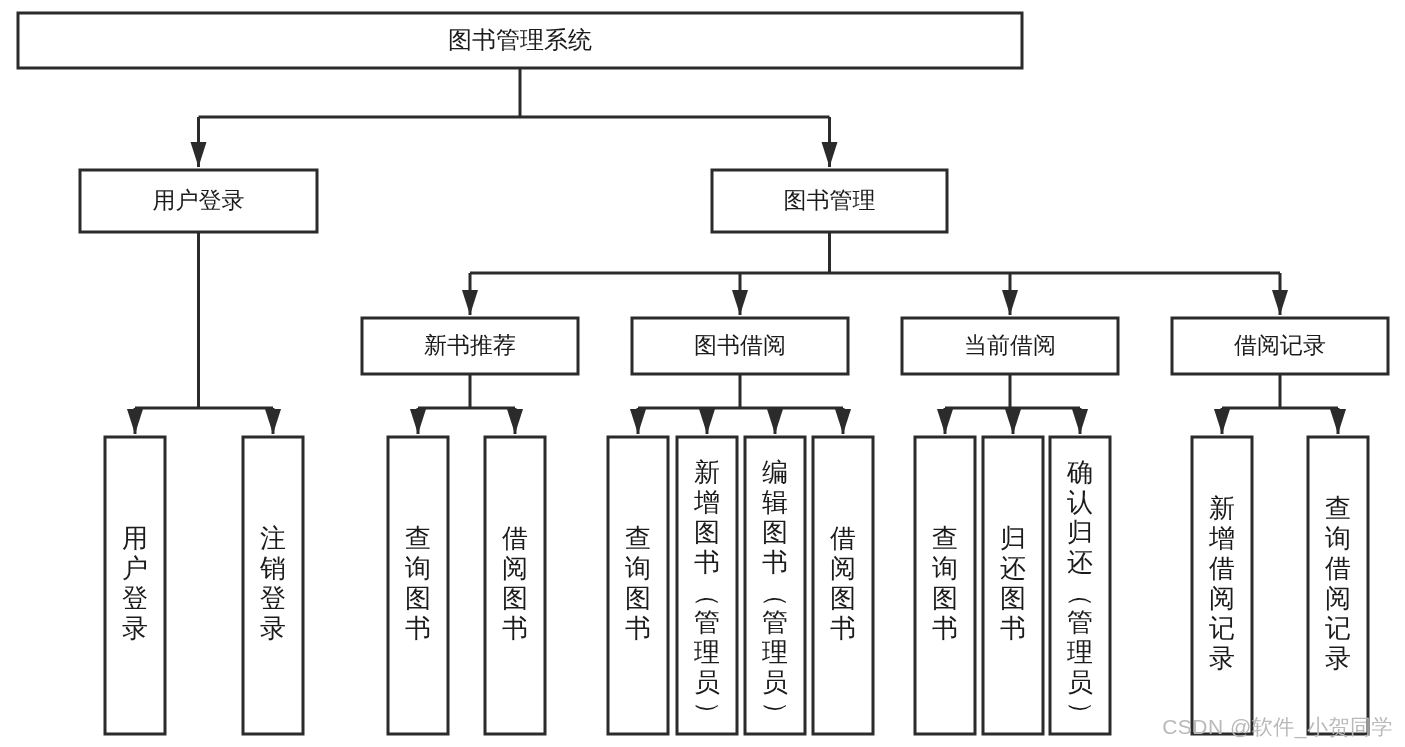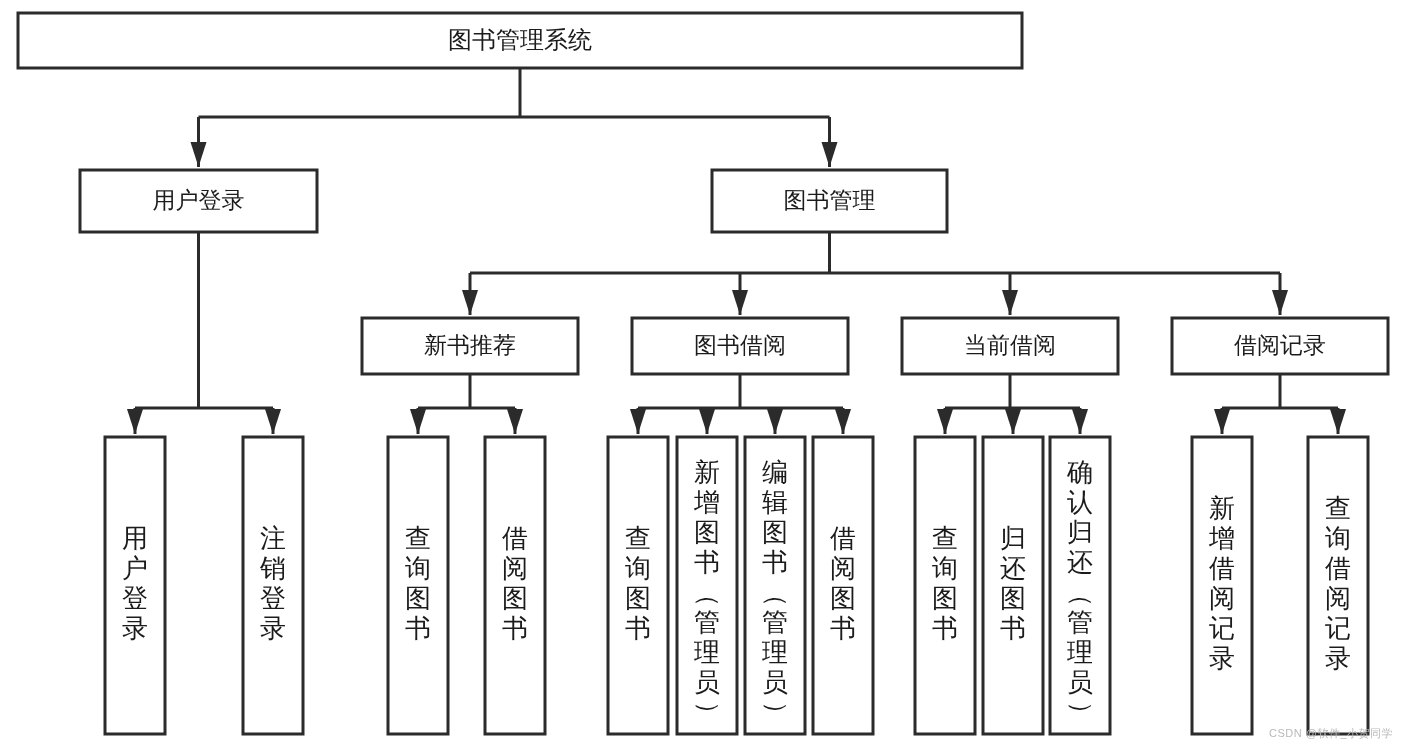--- a/index.html
+++ b/index.html
@@ -61,21 +61,21 @@
     font-family: "Liberation Sans", "DejaVu Sans", sans-serif;
     font-size: 26px;
     text-anchor: middle;
     dominant-baseline: middle;
   }
   .watermark-text {
     position: absolute;
     right: 12px;
     bottom: 6px;
     font-family: "Liberation Sans", "DejaVu Sans", sans-serif;
-    font-size: 11px;
+    font-size: 21px;
     color: #b9b9b9;
     white-space: nowrap;
     letter-spacing: 0.5px;
     user-select: none;
   }
 </style>
 </head>
 <body>
 
 <div id="diagram-root">

